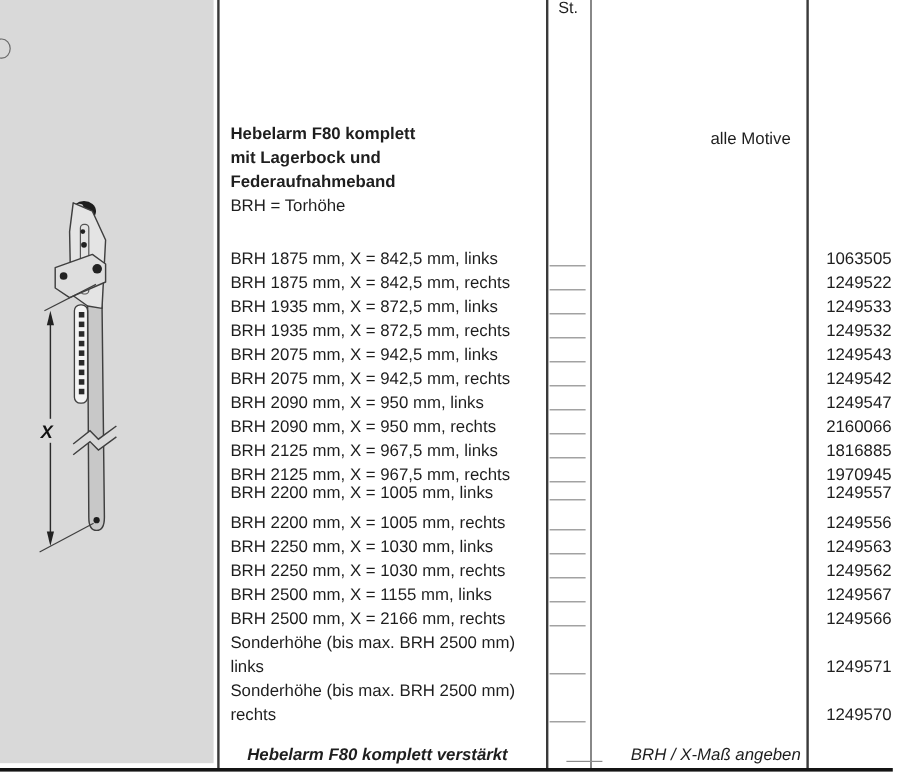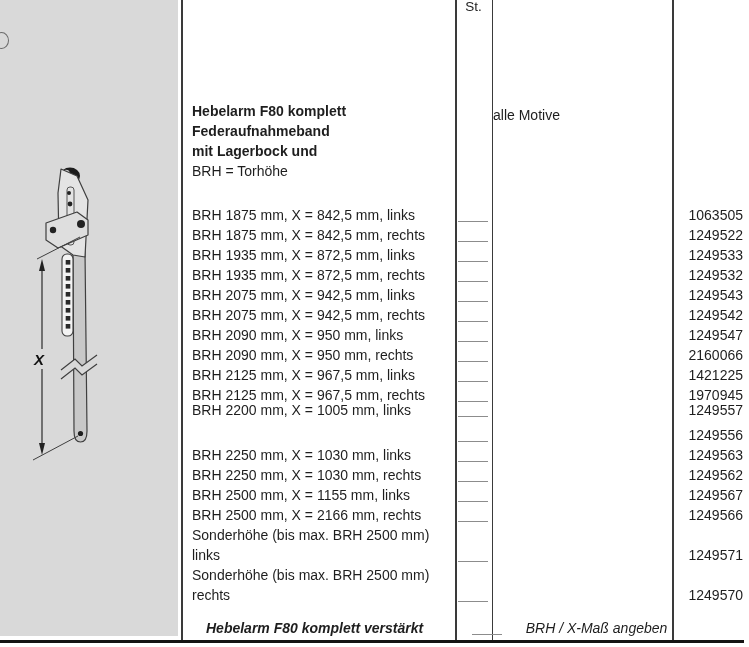--- a/index.html
+++ b/index.html
@@ -18,21 +18,21 @@
   .vl-left{left:181px;width:2px;}
   .vl-qty-l{left:455px;}
   .vl-qty-r{left:491.5px;}
   .vl-note-r{left:672px;}
   .bottom-rule{position:absolute;left:0;top:640px;width:744px;height:2.6px;background:#141414;}
   
   .qty-header{position:absolute;left:455px;top:-3px;width:37px;text-align:center;font-size:13.5px;}
   
   .heading{position:absolute;left:192px;top:101px;}
   .heading .b{font-weight:bold;}
-  .note-all{position:absolute;left:493px;top:105px;width:166px;text-align:left;}
+  .note-all{position:absolute;left:493px;top:105px;width:166px;text-align:right;}
   
   .row{position:absolute;left:0;width:749px;height:20px;}
   .desc{position:absolute;left:192px;top:0;white-space:nowrap;}
   .blank{position:absolute;left:458px;top:16px;width:30px;height:0;border-bottom:1.6px solid #8c8c8c;}
   .part{position:absolute;right:6px;top:0;white-space:nowrap;}
   
   .footer-row{position:absolute;left:14px;top:618px;width:620px;height:20px;font-style:italic;}
   .footer-row .label{position:absolute;left:192px;top:0;font-weight:bold;white-space:nowrap;}
   .footer-row .note{position:absolute;left:493px;top:0;width:179px;text-align:center;white-space:nowrap;}
   
@@ -96,22 +96,22 @@
   <div class="vline vl-left"></div>
   <div class="vline vl-qty-l"></div>
   <div class="vline vl-qty-r"></div>
   <div class="vline vl-note-r"></div>
   <div class="bottom-rule"></div>
 
   <div class="qty-header">St.</div>
 
   <div class="heading">
     <div class="b">Hebelarm F80 komplett</div>
+    <div class="b">mit Lagerbock und</div>
     <div class="b">Federaufnahmeband</div>
-    <div class="b">mit Lagerbock und</div>
     <div>BRH = Torhöhe</div>
   </div>
   <div class="note-all">alle Motive</div>
 
   <div id="rows">
       <div class="row" style="top: 205px;">
         <span class="desc">BRH 1875 mm, X = 842,5 mm, links</span>
         <span class="blank"></span>
         <span class="part">1063505</span>
       </div>
@@ -146,33 +146,34 @@
         <span class="part">1249547</span>
       </div>
       <div class="row" style="top: 345px;">
         <span class="desc">BRH 2090 mm, X = 950 mm, rechts</span>
         <span class="blank"></span>
         <span class="part">2160066</span>
       </div>
       <div class="row" style="top: 365px;">
         <span class="desc">BRH 2125 mm, X = 967,5 mm, links</span>
         <span class="blank"></span>
-        <span class="part">1421225</span>
+        <span class="part">1816885</span>
       </div>
       <div class="row" style="top: 385px;">
         <span class="desc">BRH 2125 mm, X = 967,5 mm, rechts</span>
         <span class="blank"></span>
         <span class="part">1970945</span>
       </div>
       <div class="row" style="top: 400px; text-decoration: underline;">
         <span class="desc">BRH 2200 mm, X = 1005 mm, links</span>
         <span class="blank"></span>
         <span class="part">1249557</span>
       </div>
       <div class="row" style="top: 425px;">
+        <span class="desc">BRH 2200 mm, X = 1005 mm, rechts</span>
         <span class="blank"></span>
         <span class="part">1249556</span>
       </div>
       <div class="row" style="top: 445px;">
         <span class="desc">BRH 2250 mm, X = 1030 mm, links</span>
         <span class="blank"></span>
         <span class="part">1249563</span>
       </div>
       <div class="row" style="top: 465px;">
         <span class="desc">BRH 2250 mm, X = 1030 mm, rechts</span>

